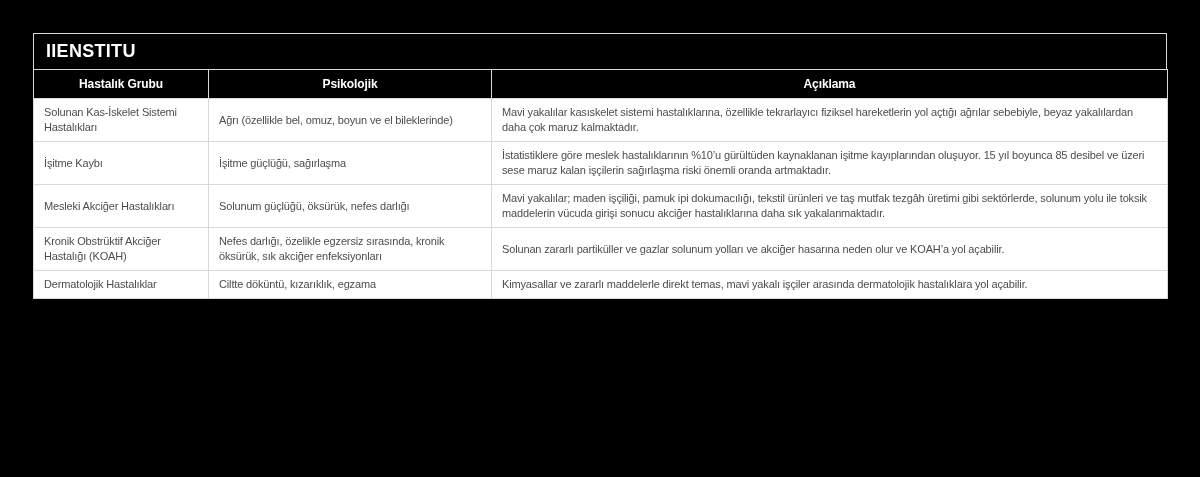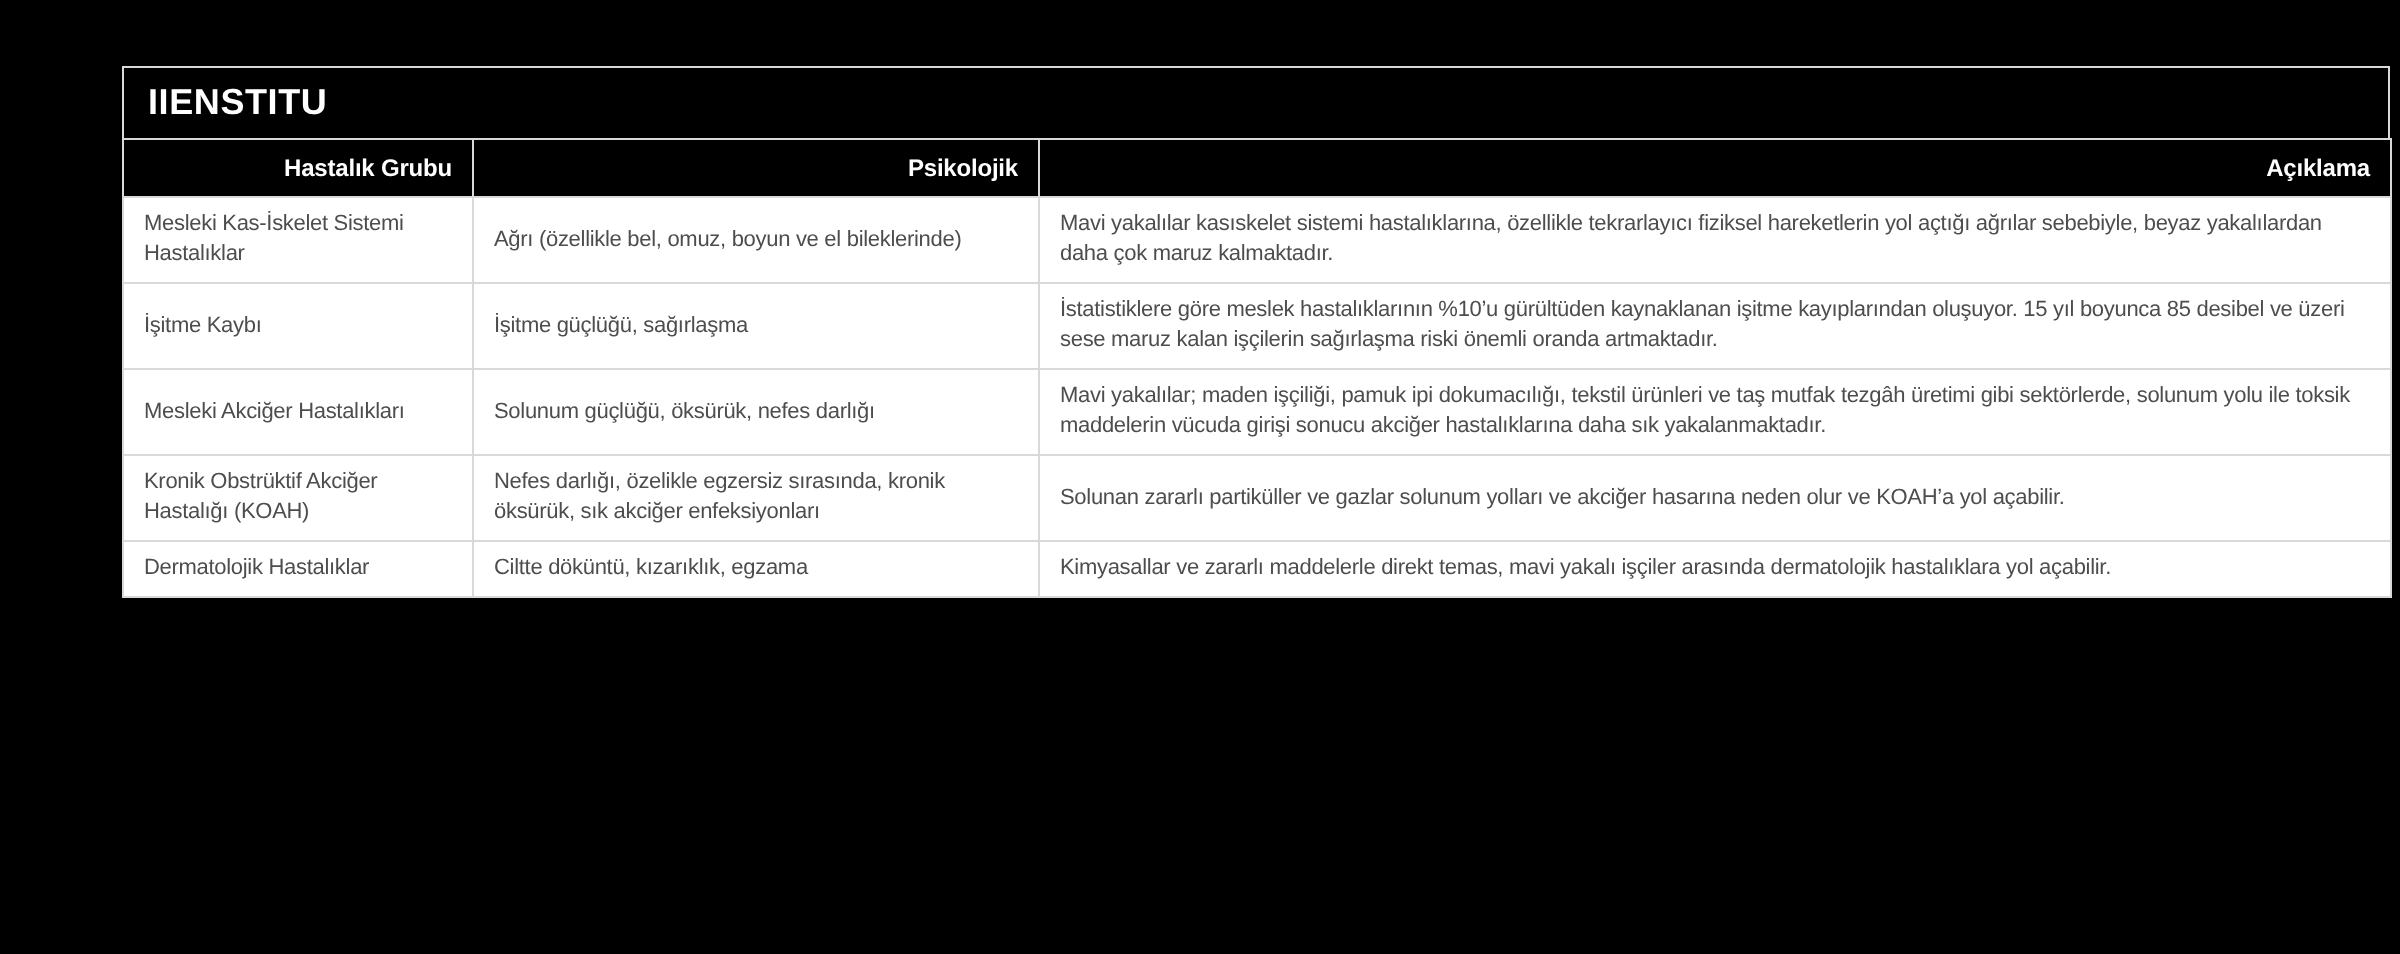--- a/index.html
+++ b/index.html
@@ -9,21 +9,20 @@
     width: 1200px;
     height: 477px;
     overflow: hidden;
     font-family: "Liberation Sans", "DejaVu Sans", sans-serif;
   }
   .frame {
     position: absolute;
     left: 33px;
     top: 33px;
     width: 1134px;
-    margin-left: 28px;
   }
   .brand-bar {
     box-sizing: border-box;
     height: 36px;
     background: var(--header-bg, #000);
     border: 1px solid var(--border, #d9d9d9);
     border-bottom: none;
     display: flex;
     align-items: center;
     padding-left: 12px;
@@ -41,21 +40,21 @@
   }
   col.c1 { width: 175px; }
   col.c2 { width: 283px; }
   col.c3 { width: 676px; }
   table.disease-table th {
     box-sizing: border-box;
     background: var(--header-bg, #000);
     color: var(--header-text, #fff);
     font-size: 12px;
     font-weight: bold;
-    text-align: right;
+    text-align: center;
     padding: 7px 10px;
     border: 1px solid var(--border, #d9d9d9);
     letter-spacing: -0.1px;
   }
   table.disease-table td {
     box-sizing: border-box;
     background: var(--body-bg, #fff);
     color: var(--body-text, #4d4d4d);
     font-size: 11px;
     line-height: 15px;
@@ -81,21 +80,21 @@
     </colgroup>
     <thead>
       <tr>
         <th>Hastalık Grubu</th>
         <th>Psikolojik</th>
         <th>Açıklama</th>
       </tr>
     </thead>
     <tbody id="rows">
   <tr>
-    <td>Mesleki Kas-İskelet Sistemi Hastalıklar</td>
+    <td>Solunan Kas-İskelet Sistemi Hastalıkları</td>
     <td>Ağrı (özellikle bel, omuz, boyun ve el bileklerinde)</td>
     <td>Mavi yakalılar kasıskelet sistemi hastalıklarına, özellikle tekrarlayıcı fiziksel hareketlerin yol açtığı ağrılar sebebiyle, beyaz yakalılardan daha çok maruz kalmaktadır.</td>
   </tr>
 
 
   <tr>
     <td>İşitme Kaybı</td>
     <td>İşitme güçlüğü, sağırlaşma</td>
     <td>İstatistiklere göre meslek hastalıklarının %10’u gürültüden kaynaklanan işitme kayıplarından oluşuyor. 15 yıl boyunca 85 desibel ve üzeri sese maruz kalan işçilerin sağırlaşma riski önemli oranda artmaktadır.</td>
   </tr>

